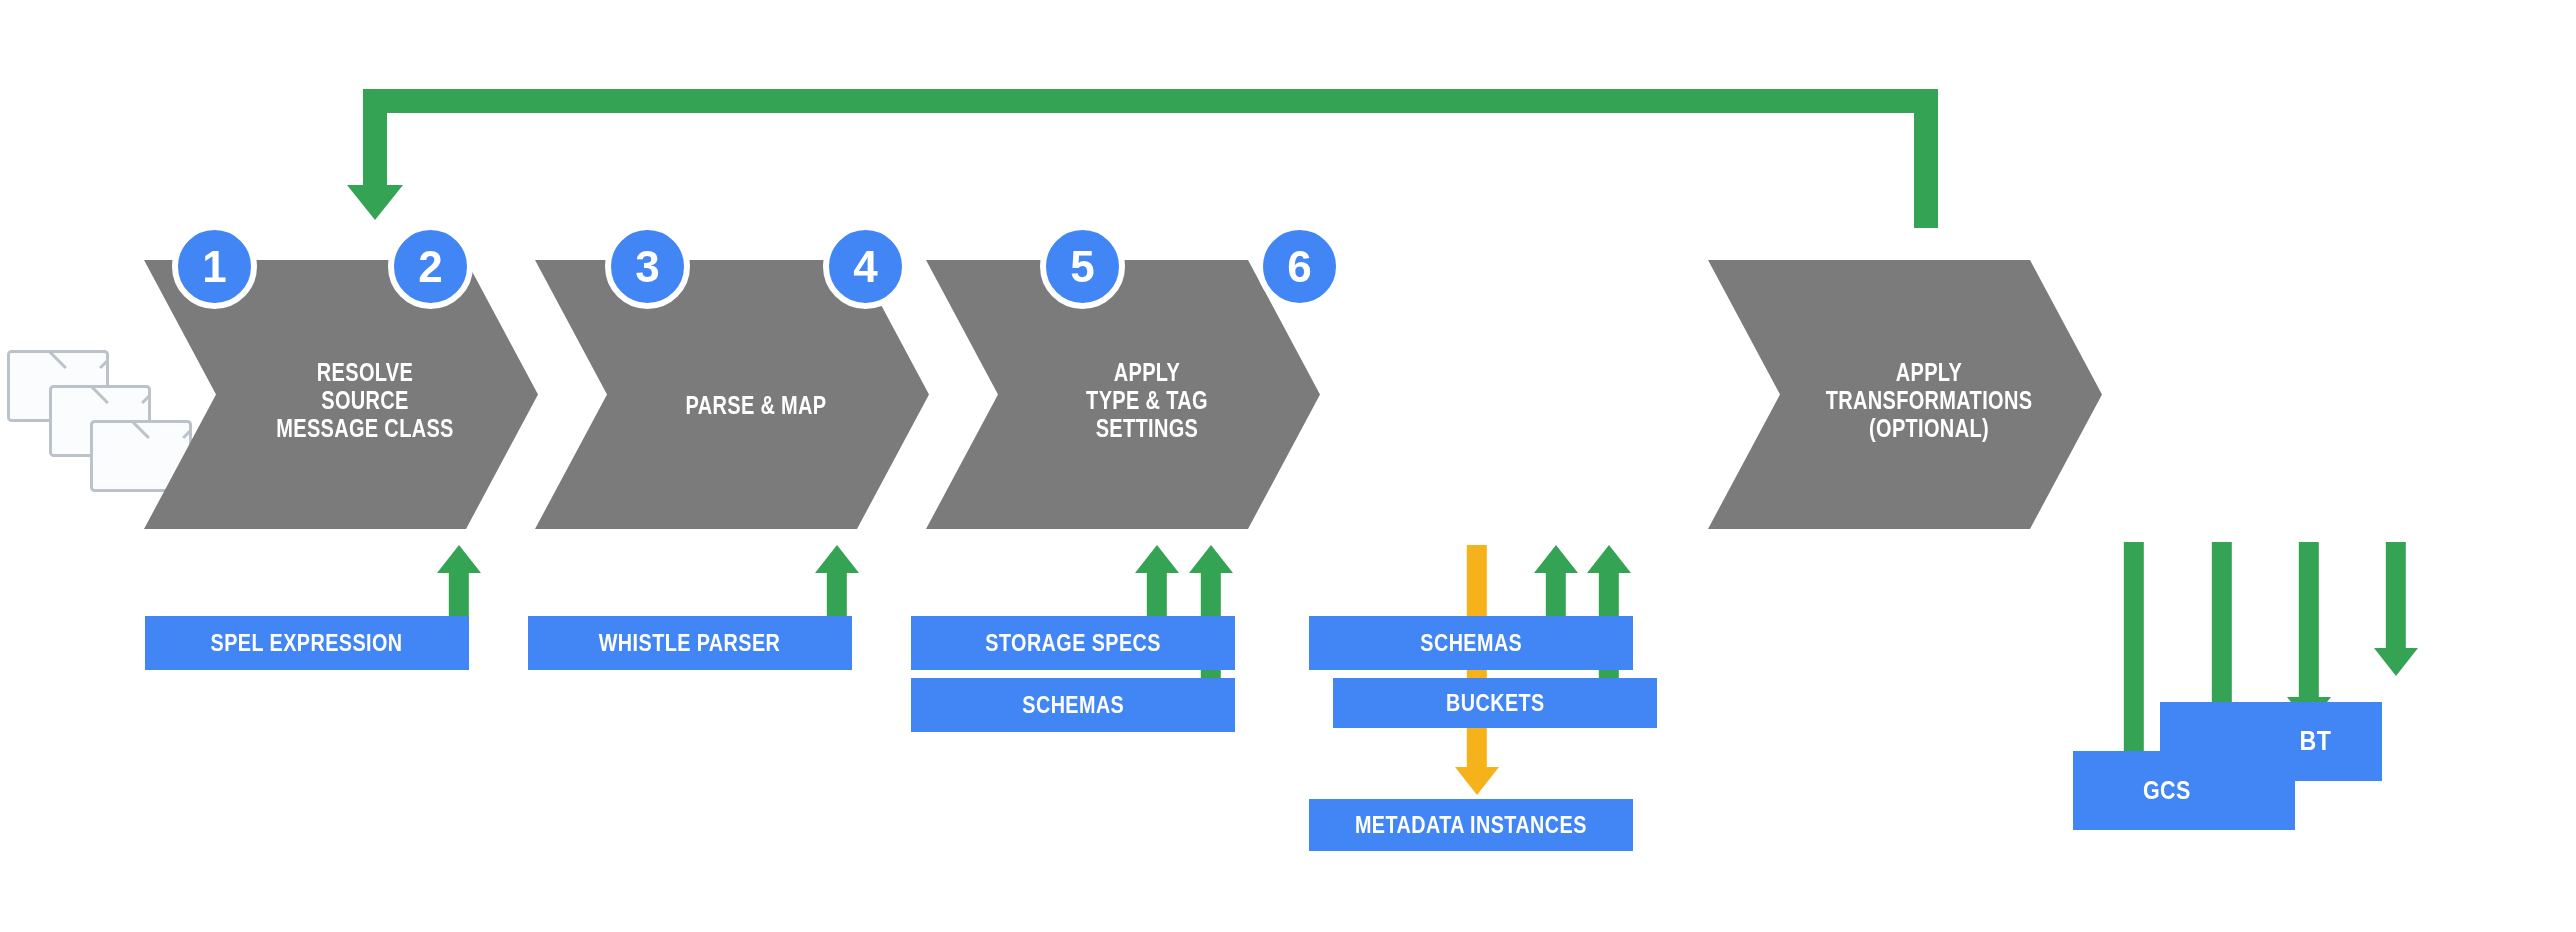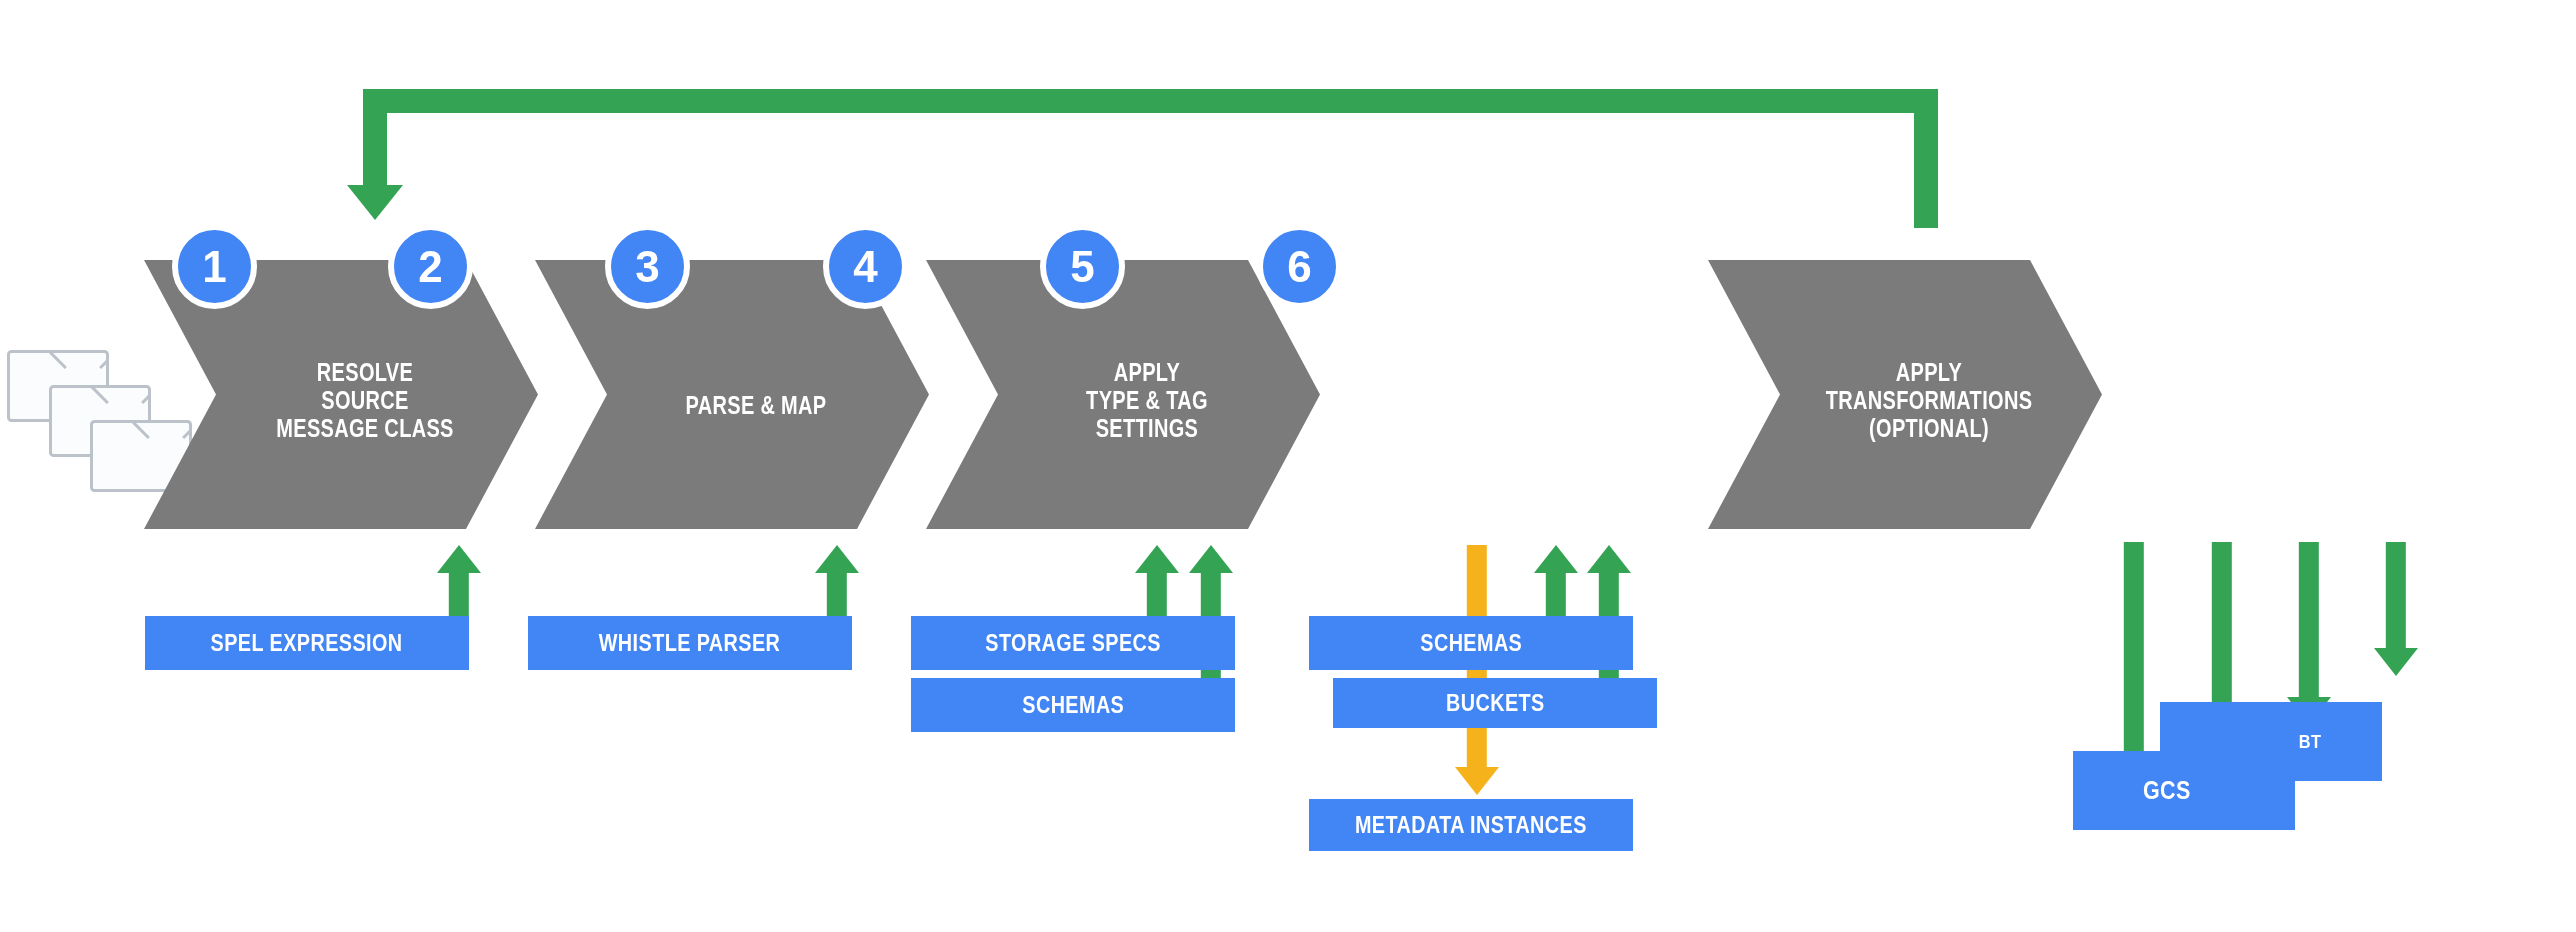--- a/index.html
+++ b/index.html
@@ -212,21 +212,21 @@
   </div>
   <div class="arrow-down" style="left:2287px; top:542px; width:44px; height:183px;">
     <div class="shaft" style="top:0; height:156px;"></div>
     <div class="head"></div>
   </div>
   <div class="arrow-down" style="left:2374px; top:542px; width:44px; height:134px;">
     <div class="shaft" style="top:0; height:107px;"></div>
     <div class="head"></div>
   </div>
 
-  <div class="bluebox" style="left:2160px; top:702px; width:222px; height:79px; justify-content:flex-start; padding-left:137px; font-size:19px; z-index:27;">
+  <div class="bluebox" style="left:2160px; top:702px; width:222px; height:79px; justify-content:flex-start; padding-left:137px; font-size:27px; z-index:27;">
     <span>BT</span>
   </div>
   <div class="bluebox" style="left:2073px; top:751px; width:222px; height:79px; justify-content:flex-start; padding-left:66px; font-size:25px; z-index:28;">
     <span>GCS</span>
   </div>
 
 </div>
 
 
 </body></html>

